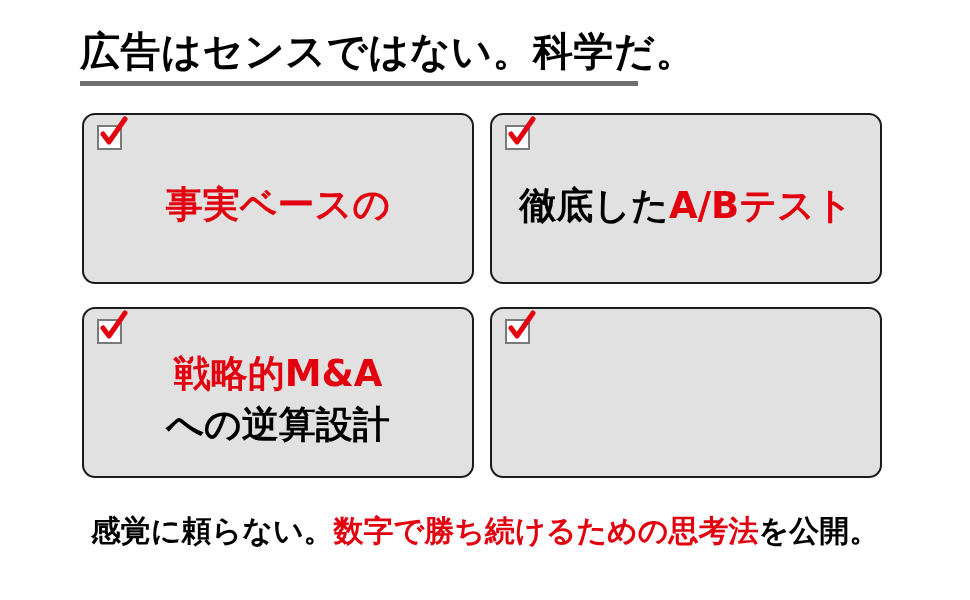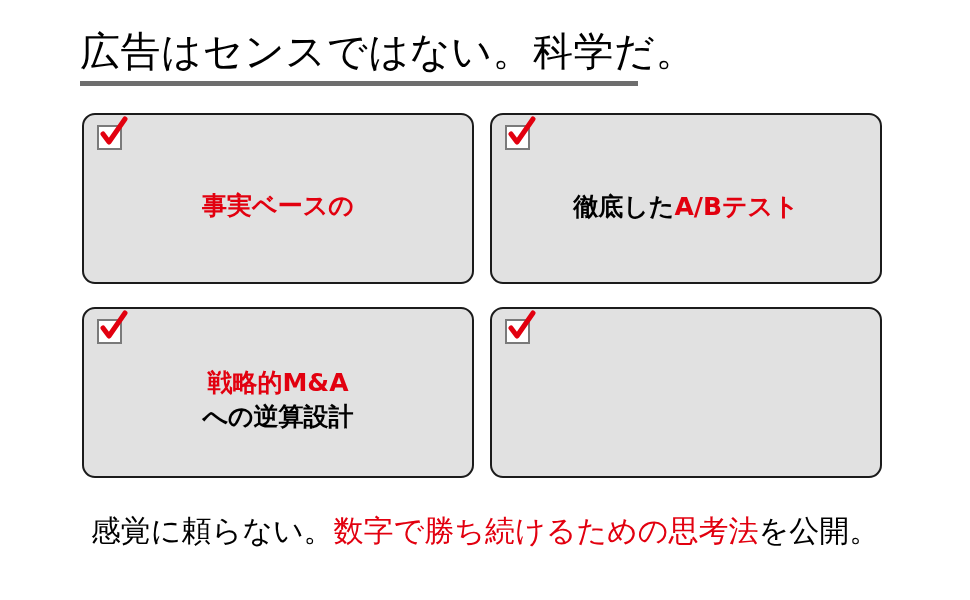--- a/index.html
+++ b/index.html
@@ -22,21 +22,21 @@
 
   
   .title-block {
     position: absolute;
     left: 80px;
     top: 28px;
     width: 560px;
   }
   .title-text {
     font-size: 40px;
-    font-weight: normal;
+    font-weight: bold;
     line-height: 1.16;
     color: #000000;
     letter-spacing: 0.5px;
     white-space: nowrap;
   }
   .title-rule {
     margin-top: 7px;
     width: 558px;
     height: 5px;
     background: #6e6e6e;
@@ -82,42 +82,42 @@
     position: absolute;
     left: -3px;
     top: -11px;
     width: 34px;
     height: 34px;
     overflow: visible;
   }
 
   .card-text {
     text-align: center;
-    font-size: 25px;
+    font-size: 37px;
     font-weight: bold;
     line-height: 1.36;
     color: #000000;
     padding: 0 10px;
     margin-top: 14px;
     white-space: nowrap;
   }
   .card-text .accent { color: #e2000f; }
   .card-text .line { display: block; }
 
   .card--single .card-text { margin-top: 16px; }
 
   
   .footer {
     position: absolute;
     left: 0;
     top: 513px;
     width: 970px;
     text-align: center;
     font-size: 30px;
-    font-weight: normal;
+    font-weight: bold;
     line-height: 1.2;
     color: #000000;
     white-space: nowrap;
   }
   .footer .accent { color: #e2000f; }
 </style>
 </head>
 <body>
 
 <div class="slide">

